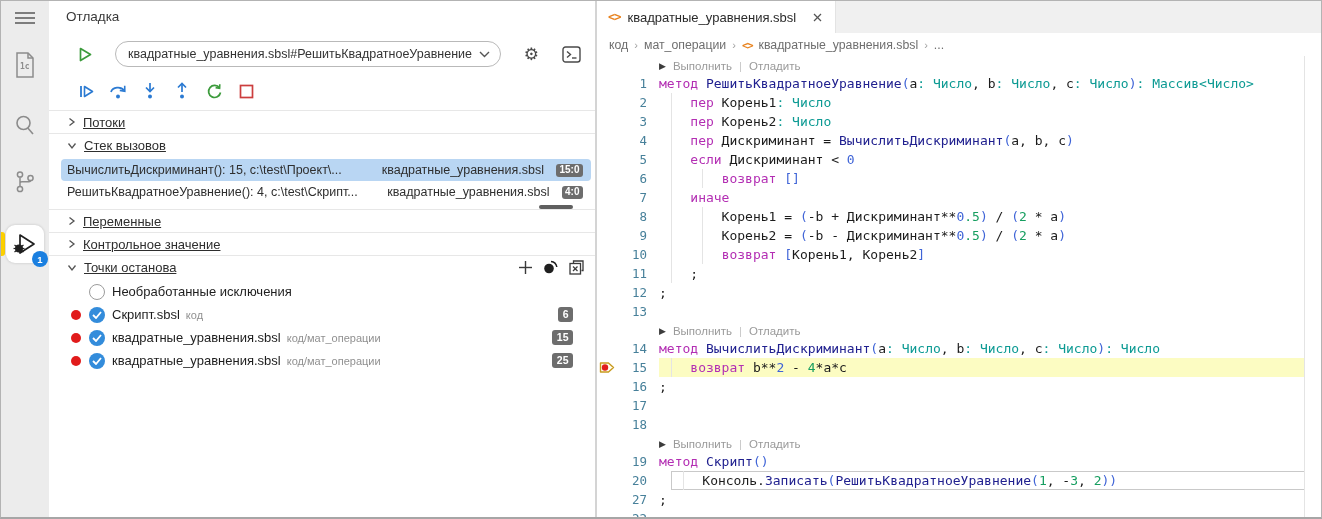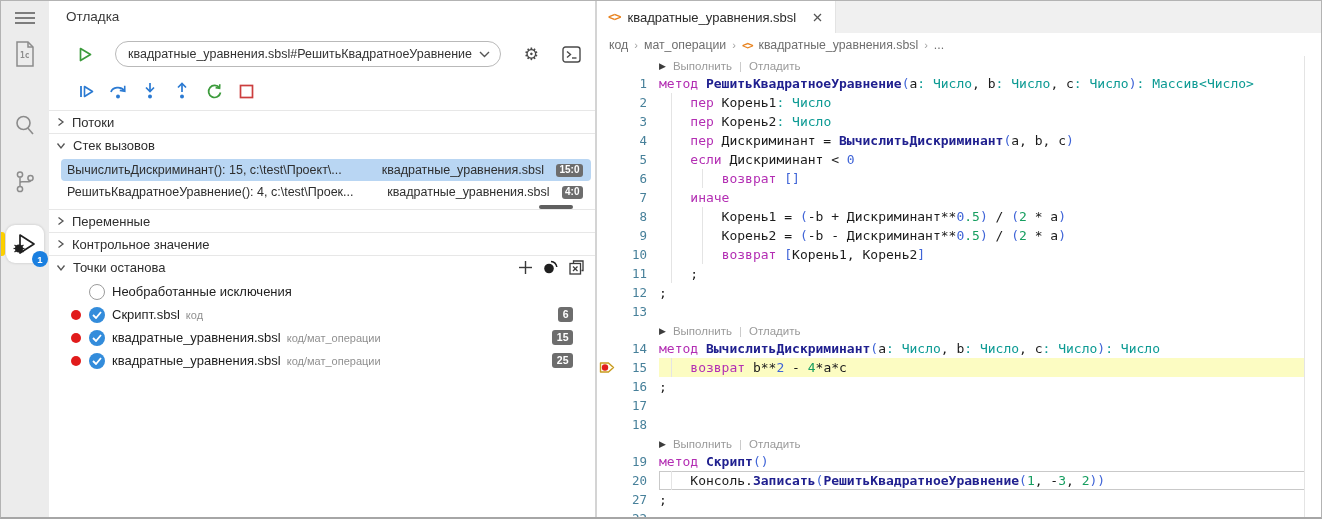--- a/index.html
+++ b/index.html
@@ -7,21 +7,21 @@
   .window {
     width:1322px; height:519px; background:#fff; position:relative;
     border:1px solid #b3b3b3; border-bottom:2px solid #a6a6a6;
     display:flex; overflow:hidden;
   }
 
   
   .activitybar { width:48px; background:#ececec; position:relative; flex:none; }
   .ab-icon { position:absolute; left:0; width:48px; display:flex; justify-content:center; cursor:pointer; }
   .ab-hamburger { top:8px; }
-  .ab-1c { top:40px;font-weight:bold; }
+  .ab-1c { top:51px;font-weight:bold; }
   .ab-search { top:113px; }
   .ab-git { top:169px; }
   .ab-debug { top:224px; }
   .debug-tile { position:relative; width:38px; height:38px; background:#fff; border-radius:9px;
     box-shadow:0 0 3px rgba(0,0,0,.18); display:flex; align-items:center; justify-content:center; }
   .active-bar { position:absolute; left:0; top:231px; width:4px; height:24px; background:#fdd000; border-radius:0 3px 3px 0; }
   .ab-badge { position:absolute; right:-4px; bottom:-4px; width:16px; height:16px; border-radius:50%;
     background:#1a7fe0; color:#fff; font-size:9.5px; font-weight:bold; display:flex; align-items:center; justify-content:center; }
 
   
@@ -30,21 +30,21 @@
   .run-row { display:flex; align-items:center; gap:23px; margin:11px 14px 0 30px; height:28px; }
   .combo { flex:1; height:26px; border:1px solid #b9b9b9; border-radius:13px; display:flex; align-items:center;
     padding:0 10px 0 12px; font-size:12.5px; color:#333; cursor:pointer; background:#fff; }
   .combo-val { flex:1; white-space:nowrap; overflow:hidden; }
   .icon-btn { cursor:pointer; display:flex; align-items:center; justify-content:center; }
   .gear-glyph { font-size:17px; color:#4a4a4a; font-family:"DejaVu Sans", sans-serif; line-height:1; }
   .dbg-toolbar { display:flex; align-items:center; gap:14px; margin:13px 0 9px 28px; height:20px; }
   .dbg-toolbar .icon-btn { width:18px; height:18px; }
 
   .sections { flex:1; display:flex; flex-direction:column; }
-  .sec { height:23px; display:flex; align-items:center; gap:7px; padding:0 10px 0 7px; border-top:1px solid #e7e7e7; cursor:pointer; }
+  .sec { height:23px; display:flex; align-items:center; gap:7px; padding:0 10px 0 18px; border-top:1px solid #e7e7e7; cursor:pointer;text-decoration:underline; }
   .sec-label { flex:1; color:#2e2e2e; }
   .sec-actions { display:flex; align-items:center; gap:9px; }
 
   .stack-list { padding:3px 4px 6px 12px; position:relative; }
   .stack-row { height:22px; display:flex; align-items:center; padding:0 8px 0 6px; border-radius:4px; cursor:pointer; font-size:12.5px; }
   .stack-row.selected { background:#b9d6f3; }
   .stack-label { white-space:nowrap; overflow:hidden; }
   .stack-file { margin-left:auto; padding-left:10px; white-space:nowrap; }
   .stack-badge { margin-left:12px; background:#6d6d6d; color:#fff; font-size:10px; font-weight:bold;
     padding:1.5px 3.5px; border-radius:3px; line-height:1; }
@@ -74,24 +74,24 @@
   .crumbs .code-glyph { font-size:10.5px; }
 
   .code-wrap { flex:1; position:relative; overflow:hidden; background:#fff; }
   .ruler { position:absolute; right:0; top:0; bottom:0; width:17px; background:#fff; border-left:1px solid #e4e4e4; z-index:3; }
   .crow { display:flex; height:19px; font-family:"DejaVu Sans Mono", monospace; font-size:13px; line-height:19px; }
   .crow.lens { height:18px; line-height:18px; }
   .gm { width:20px; flex:none; display:flex; align-items:center; justify-content:center; }
   .gn { width:42px; flex:none; text-align:right; padding-right:12px; color:#47809a; font-size:12.5px; }
   .lc { flex:1; position:relative; white-space:pre; color:#1c1c1c; font-weight:500; min-width:0; }
   .lc.hl { background:#fcfcc2; }
-  .lc.frame { box-shadow:inset 0 0 0 1px #c9c9c9; }
+  .lc.frame { box-shadow:inset 0 0 0 1px #c9c9c9;margin-left:12px; }
   .guide { position:absolute; top:0; bottom:0; border-left:1px solid #e4e4e4; }
   .tk { color:#b32eb3; } 
-  .tf { color:#20208f; font-weight:700; } 
+  .tf { color:#20208f; font-weight:400; } 
   .tt { color:#0c9a93; } 
   .tb { color:#3f64d7; } 
   .tg { color:#169e60; } 
   .tp { color:#1c1c1c; }
   .lens-line { font-family:"Liberation Sans", sans-serif; font-size:11.5px; color:#9a9a9a; display:inline-flex; gap:7px; align-items:center; height:100%; }
   .lens-play { color:#3c3c3c; font-size:9px; font-family:"DejaVu Sans", sans-serif; }
   .lens-sep { color:#c8c8c8; }
   .lens-link { cursor:pointer; }
 </style>
 </head>
@@ -232,21 +232,21 @@
             </svg></span>
         <span class="sec-label">Стек вызовов</span>
       </div>
       <div class="stack-list">
         <div class="stack-row selected">
           <span class="stack-label">ВычислитьДискриминант(): 15, c:\test\Проект\...</span>
           <span class="stack-file">квадратные_уравнения.sbsl</span>
           <span class="stack-badge">15:0</span>
         </div>
         <div class="stack-row">
-          <span class="stack-label">РешитьКвадратноеУравнение(): 4, c:\test\Проек...</span>
+          <span class="stack-label">РешитьКвадратноеУравнение(): 4, c:\test\Скрипт...</span>
           <span class="stack-file">квадратные_уравнения.sbsl</span>
           <span class="stack-badge">4:0</span>
         </div>
         <span class="mini-scrollbar"></span>
       </div>
 
       <div class="sec">
         <span><svg width="9" height="10" viewBox="0 0 9 10">
               <polyline points="2.5,1.5 7,5 2.5,8.5" fill="none" stroke="#555" stroke-width="1.3"></polyline>
             </svg></span>

